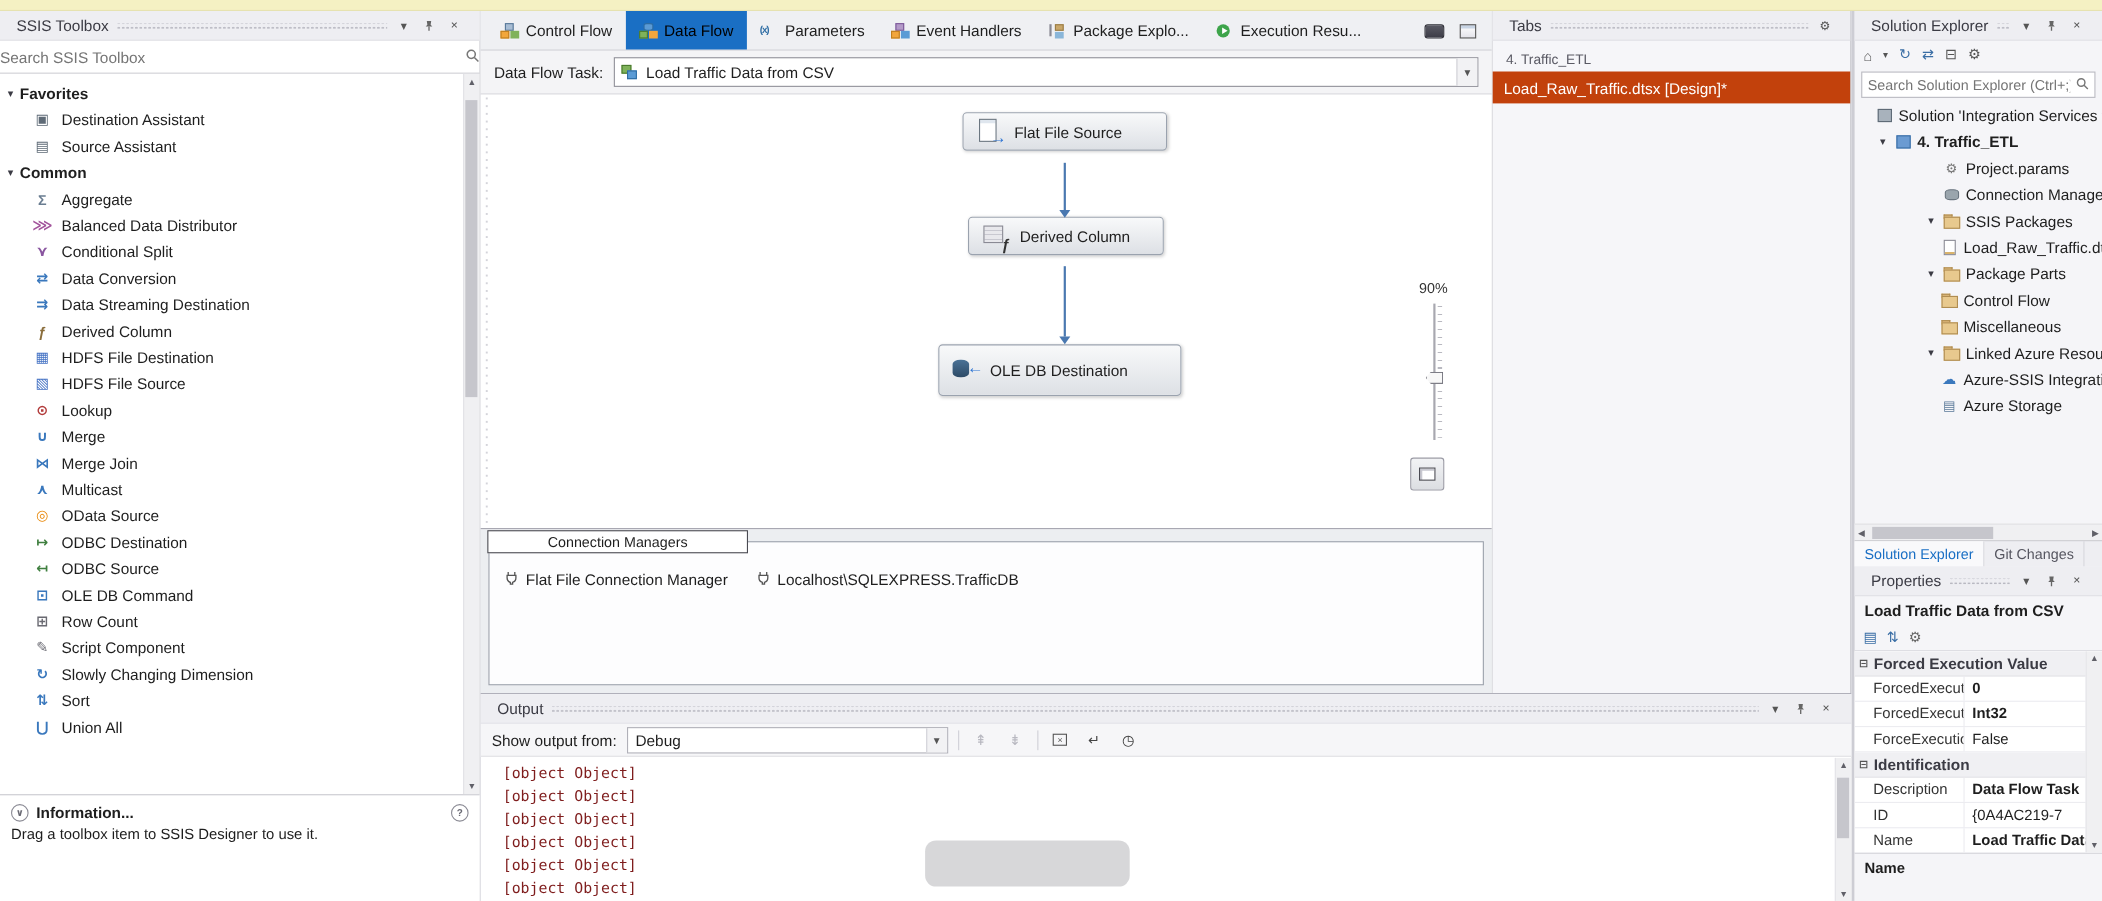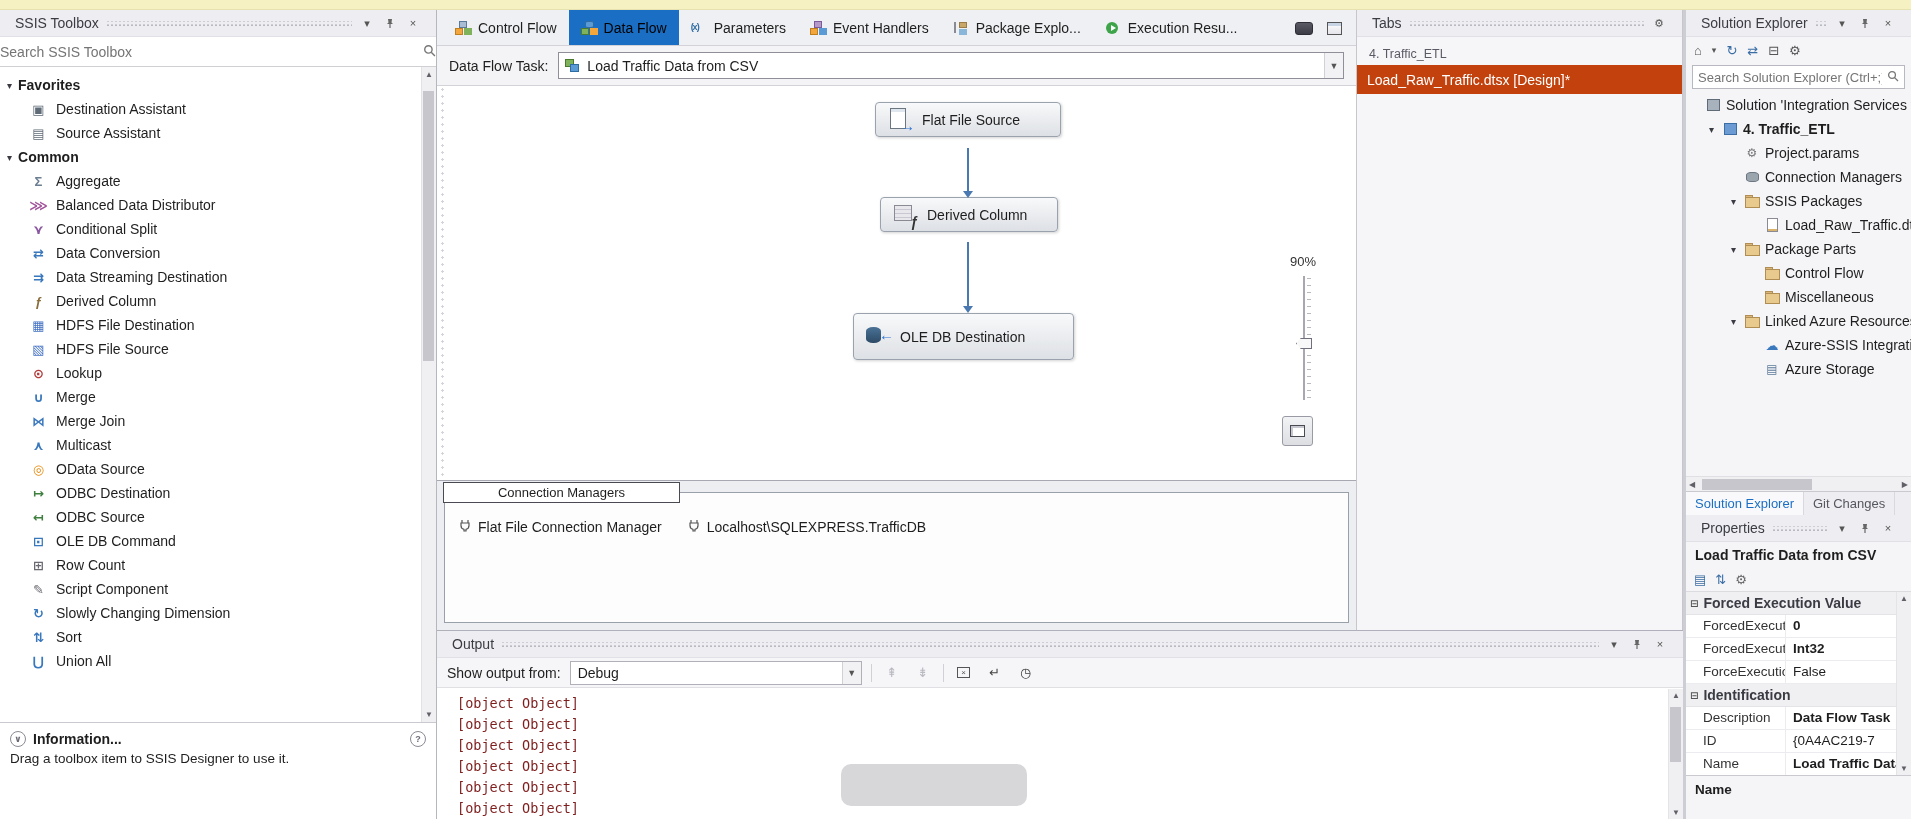--- a/index.html
+++ b/index.html
@@ -137,21 +137,21 @@
 .se-toolbar{flex:none;height:26px;display:flex;align-items:center;gap:10px;padding:0 8px;color:#555}
 .se-tbi{font-size:13px}
 .se-tbi.blue{color:#3a6ea5}
 .se-tbi.sm{font-size:9px}
 .se-search{flex:none;height:24px;margin:2px 6px 4px;border:1px solid #b8b8c0;background:#fff;display:flex;align-items:center;gap:5px;padding:0 5px;overflow:hidden}
 .se-search input{flex:1;border:0;outline:0;font-size:13px;color:#333;background:transparent;min-width:0}
 .tree{flex:1;overflow:hidden}
 .trow{height:24px;display:flex;align-items:center;gap:5px;white-space:nowrap;overflow:hidden}
 .trow[data-indent="0"]{padding-left:3px}
 .trow[data-indent="1"]{padding-left:20px}
-.trow[data-indent="2"]{padding-left:42px}
+.trow[data-indent="2"]{padding-left:64px}
 .trow[data-indent="3"]{padding-left:62px}
 .tarrow{flex:none;width:11px;font-size:10px;color:#3b3b44;visibility:hidden;text-align:center}
 .trow.expanded .tarrow{visibility:visible}
 .trow.bold .tlabel{font-weight:bold}
 .tico{flex:none;width:16px;height:15px;position:relative;display:flex;align-items:center;justify-content:center;font-size:12px}
 .tico[data-icon="solution-icon"]::before{content:"";width:11px;height:10px;background:#a8b2bc;border:1px solid #5f6b77}
 .tico[data-icon="project-icon"]::before{content:"";width:11px;height:10px;background:#6b9bd2;border:1px solid #3a6ea5}
 .tico[data-icon="params-icon"]::before{content:"⚙";color:#777}
 .tico[data-icon="connections-icon"]::before{content:"";width:11px;height:8px;background:#9aa5ad;border:1px solid #6b7680;border-radius:5px/3px}
 .tico[data-icon="folder-icon"]::before{content:"";position:absolute;left:1px;top:1px;width:6px;height:3px;background:#dcb67a;border:1px solid #b08d52;border-bottom:none}

